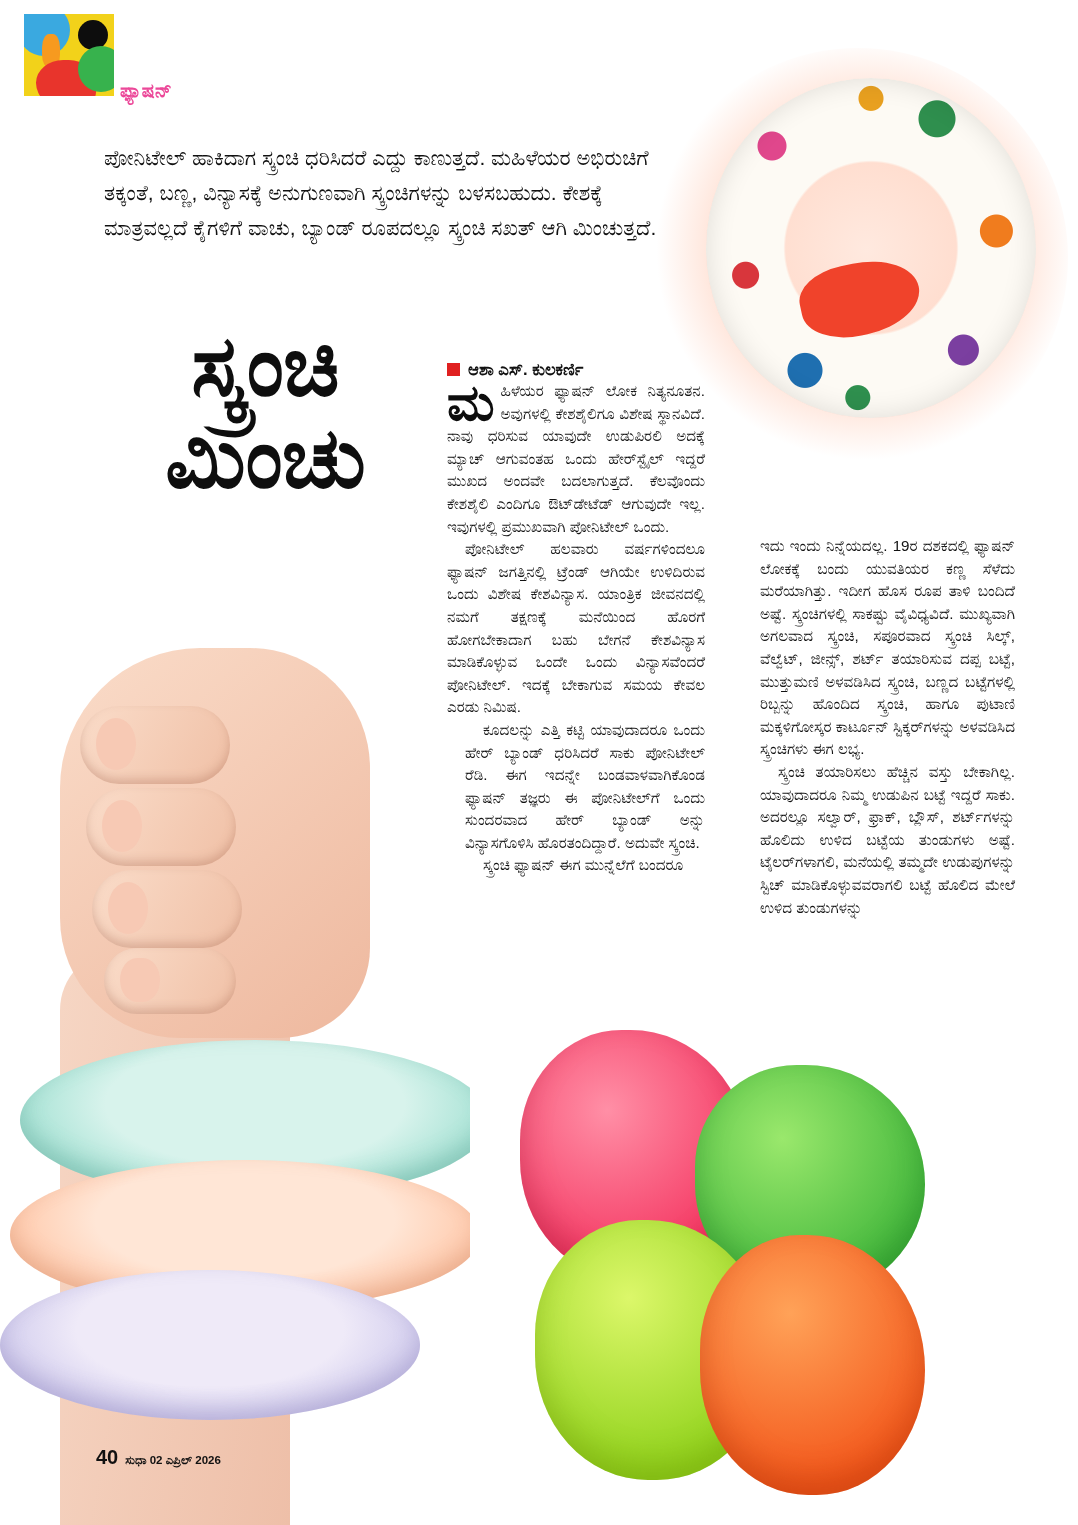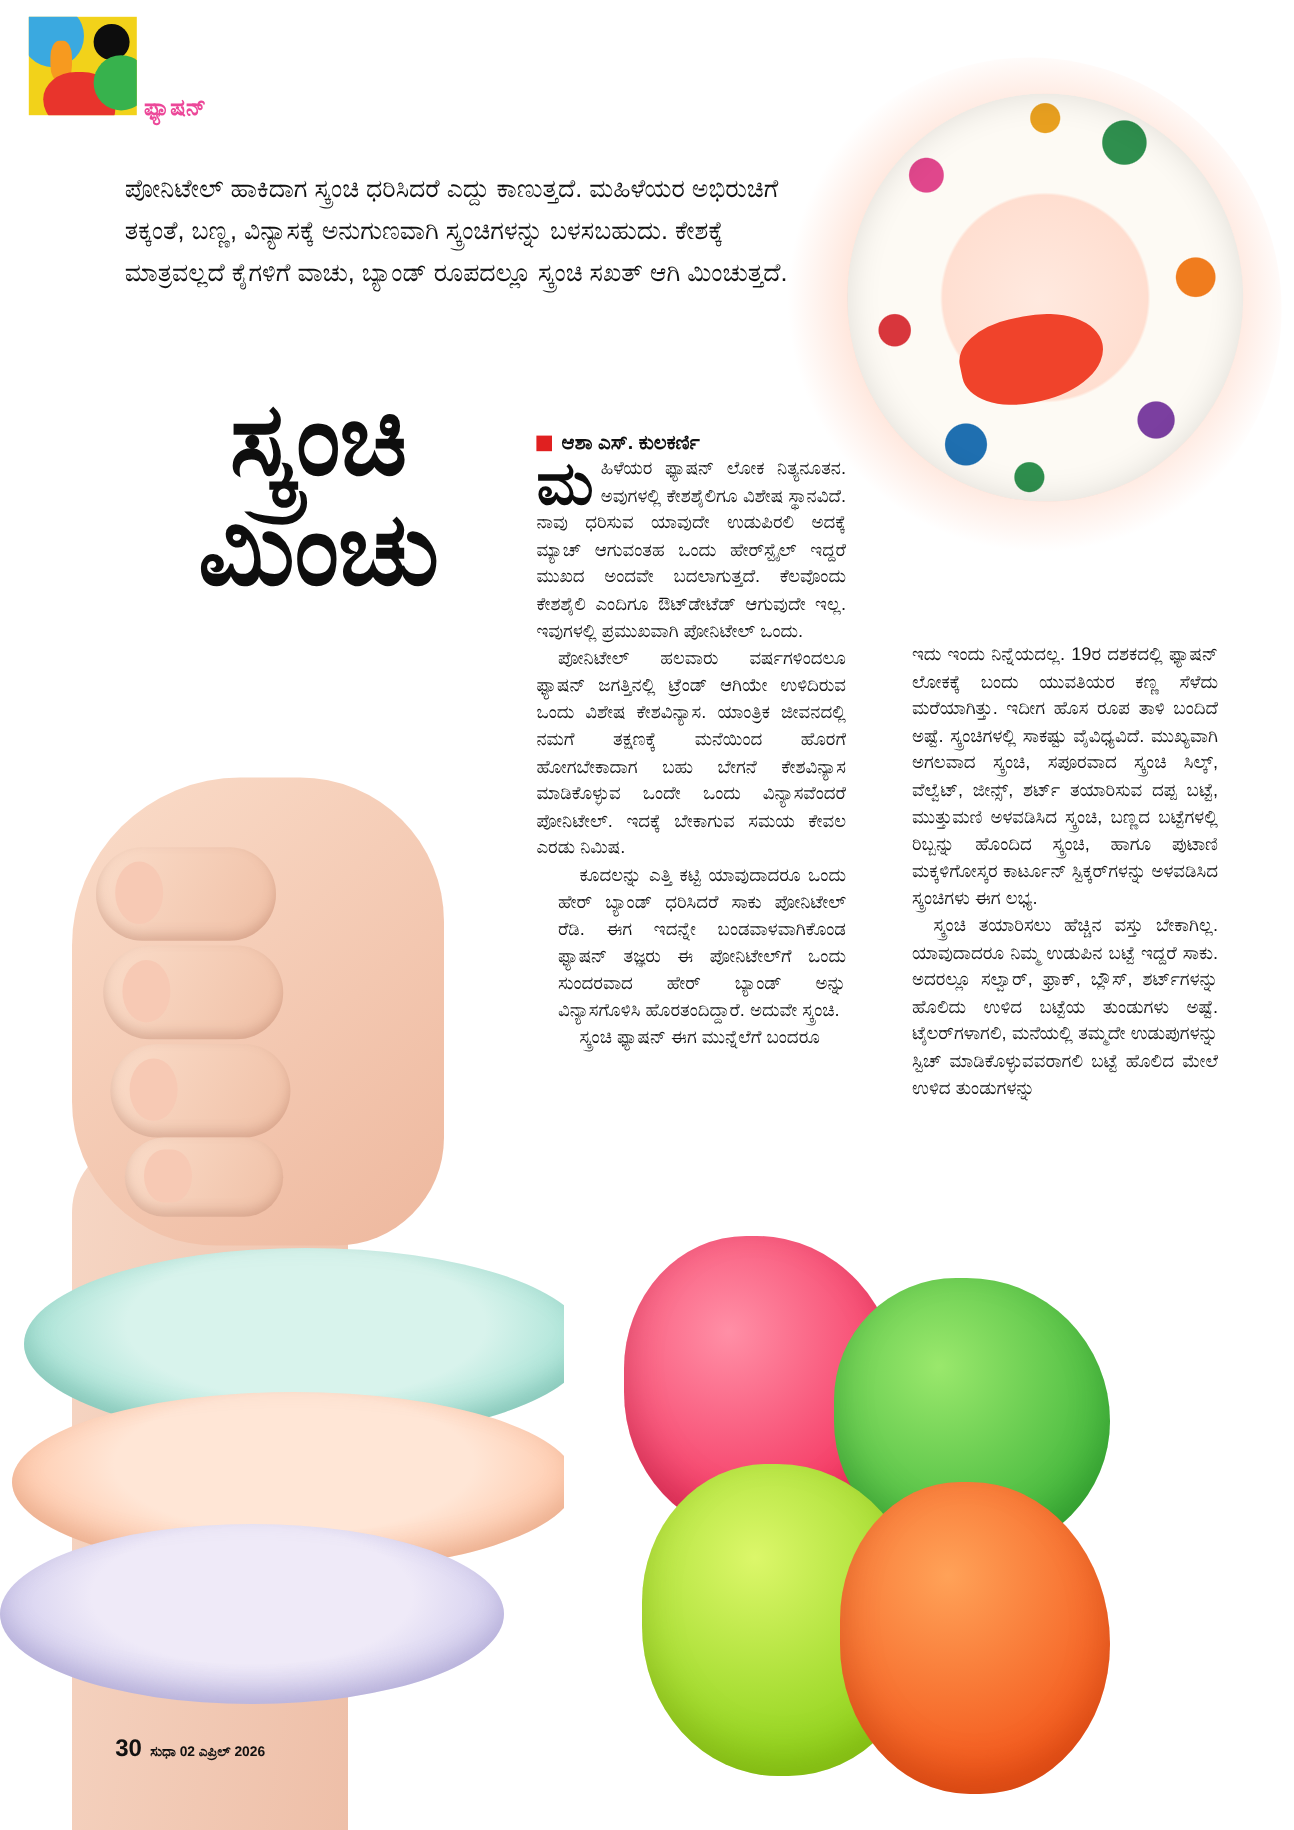--- a/index.html
+++ b/index.html
@@ -232,17 +232,17 @@
   </div>
 
   <div class="photo-neon">
     <div class="neon n-pink"></div>
     <div class="neon n-green"></div>
     <div class="neon n-lime"></div>
     <div class="neon n-orange"></div>
   </div>
 
   <div class="footer">
-    <span class="pg">30</span>
+    <span class="pg">40</span>
     <span class="meta">ಸುಧಾ 02 ಎಪ್ರಿಲ್ 2026</span>
   </div>
 
 </div>
 
 </body></html>

